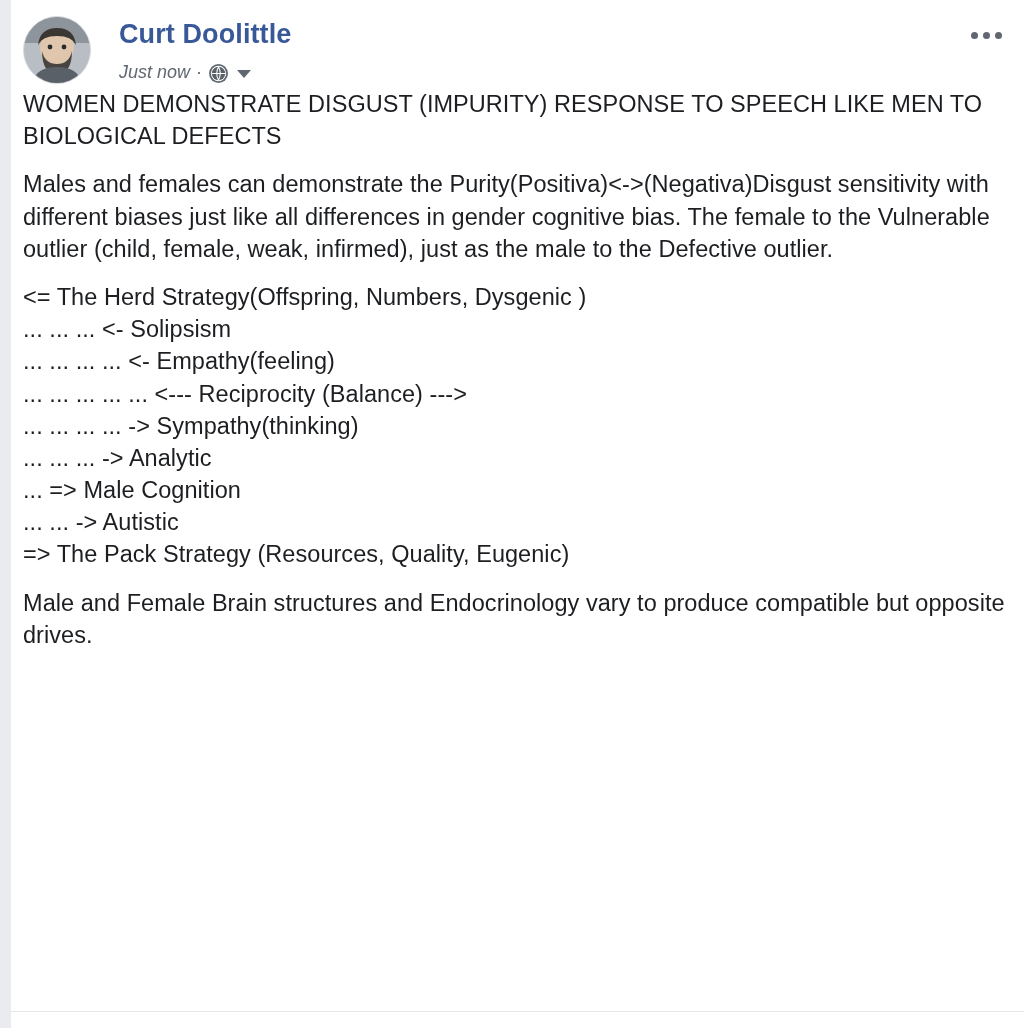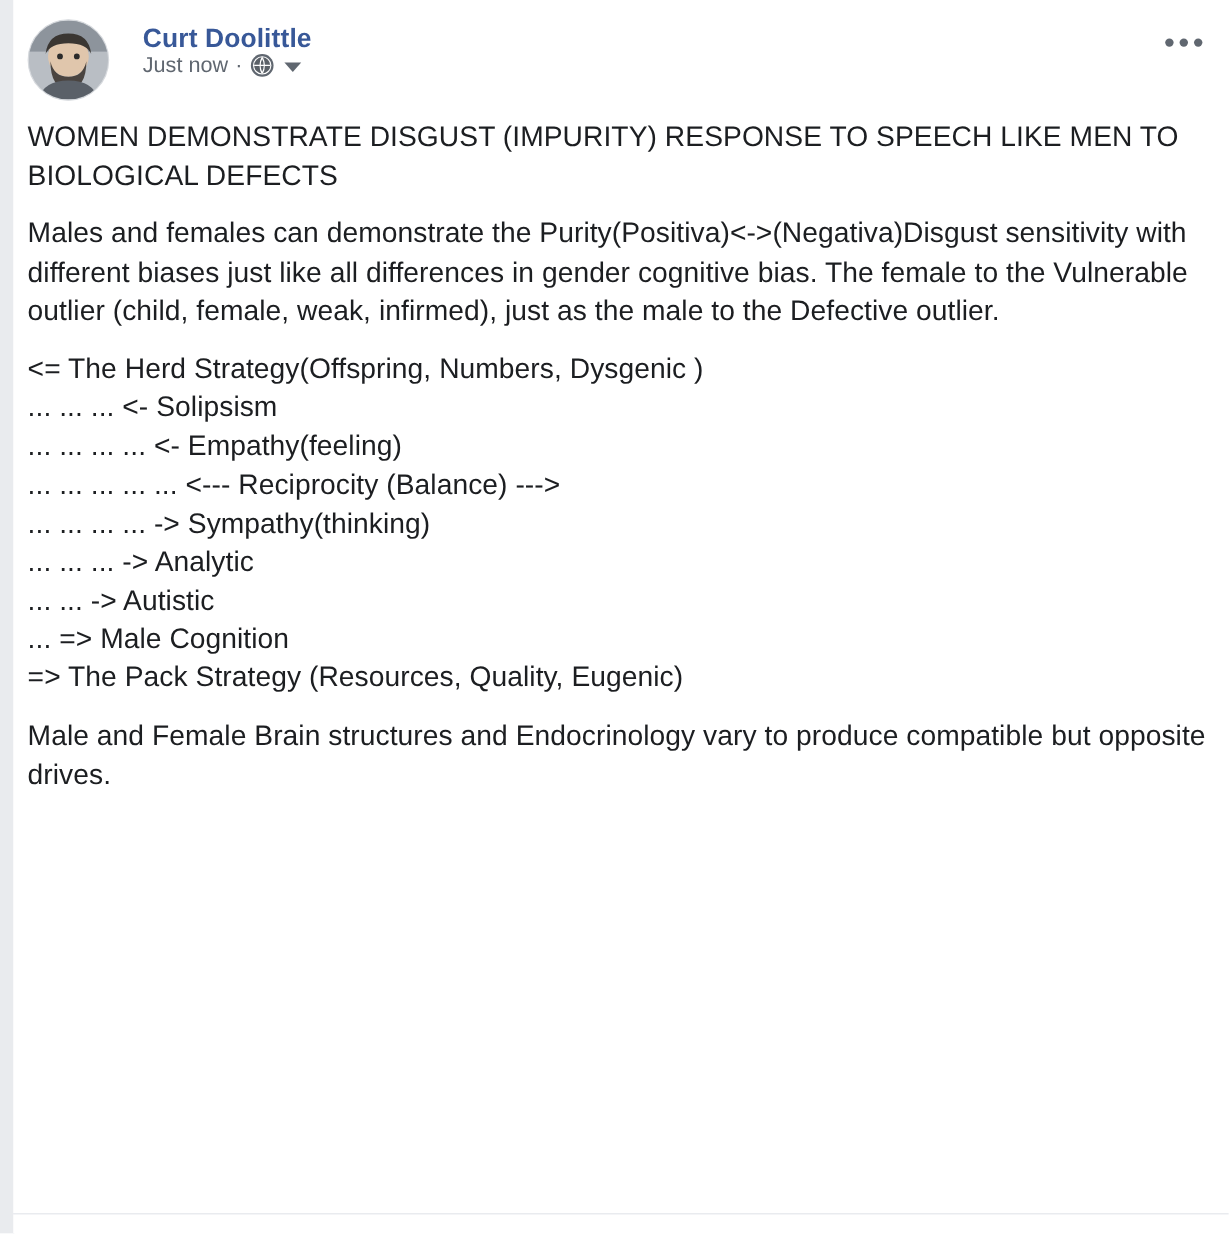--- a/index.html
+++ b/index.html
@@ -68,32 +68,33 @@
     box-sizing: border-box;
     margin-top: 2px;
   }
   .avatar svg { display: block; }
   .header-text {
     margin-left: 28px;
     padding-top: 6px;
     line-height: 1.1;
   }
   .author-name {
-    font-size: 22px;
+    font-size: 27px;
     font-weight: bold;
     color: #385898;
     letter-spacing: 0.1px;
     cursor: pointer;
   }
   .meta-row {
-    margin-top: 0;
+    margin-top: 13px;
     display: flex;
     align-items: center;
     font-size: 18px;
     color: #606770;
+    font-style: italic;
   }
   .timestamp { cursor: pointer; }
   .meta-dot {
     margin: 0 6px;
     color: #606770;
   }
   .globe-icon {
     display: inline-flex;
     align-items: center;
     margin-right: 4px;
@@ -120,21 +121,20 @@
   .menu-button span {
     width: 7px;
     height: 7px;
     border-radius: 50%;
     background: #606770;
     display: block;
   }
 
   
   .post-body {
-    margin-top: 10px;
     font-size: 23.5px;
     line-height: 1.37;
     color: #1c1e21;
     letter-spacing: 0.05px;
   }
   .para {
     margin: 0 0 16px 0;
     white-space: pre-wrap;
   }
   .para.last { margin-bottom: 0; }
@@ -199,22 +199,22 @@
 
       <p class="para">Males and females can demonstrate the Purity(Positiva)&lt;-&gt;(Negativa)Disgust sensitivity with different biases just like all differences in gender cognitive bias. The female to the Vulnerable outlier (child, female, weak, infirmed), just as the male to the Defective outlier.</p>
 
       <div class="lines">
         <div class="line">&lt;= The Herd Strategy(Offspring, Numbers, Dysgenic )</div>
         <div class="line">... ... ... &lt;- Solipsism</div>
         <div class="line">... ... ... ... &lt;- Empathy(feeling)</div>
         <div class="line">... ... ... ... ... &lt;--- Reciprocity (Balance) ---&gt;</div>
         <div class="line">... ... ... ... -&gt; Sympathy(thinking)</div>
         <div class="line">... ... ... -&gt; Analytic</div>
+        <div class="line">... =&gt; Male Cognition</div>
         <div class="line">... ... -&gt; Autistic</div>
-        <div class="line">... =&gt; Male Cognition</div>
         <div class="line">=&gt; The Pack Strategy (Resources, Quality, Eugenic)</div>
       </div>
 
       <p class="para last">Male and Female Brain structures and Endocrinology vary to produce compatible but opposite drives.</p>
 
     </div>
   </div>
 
   <div class="bottom-strip"></div>
 </div>

